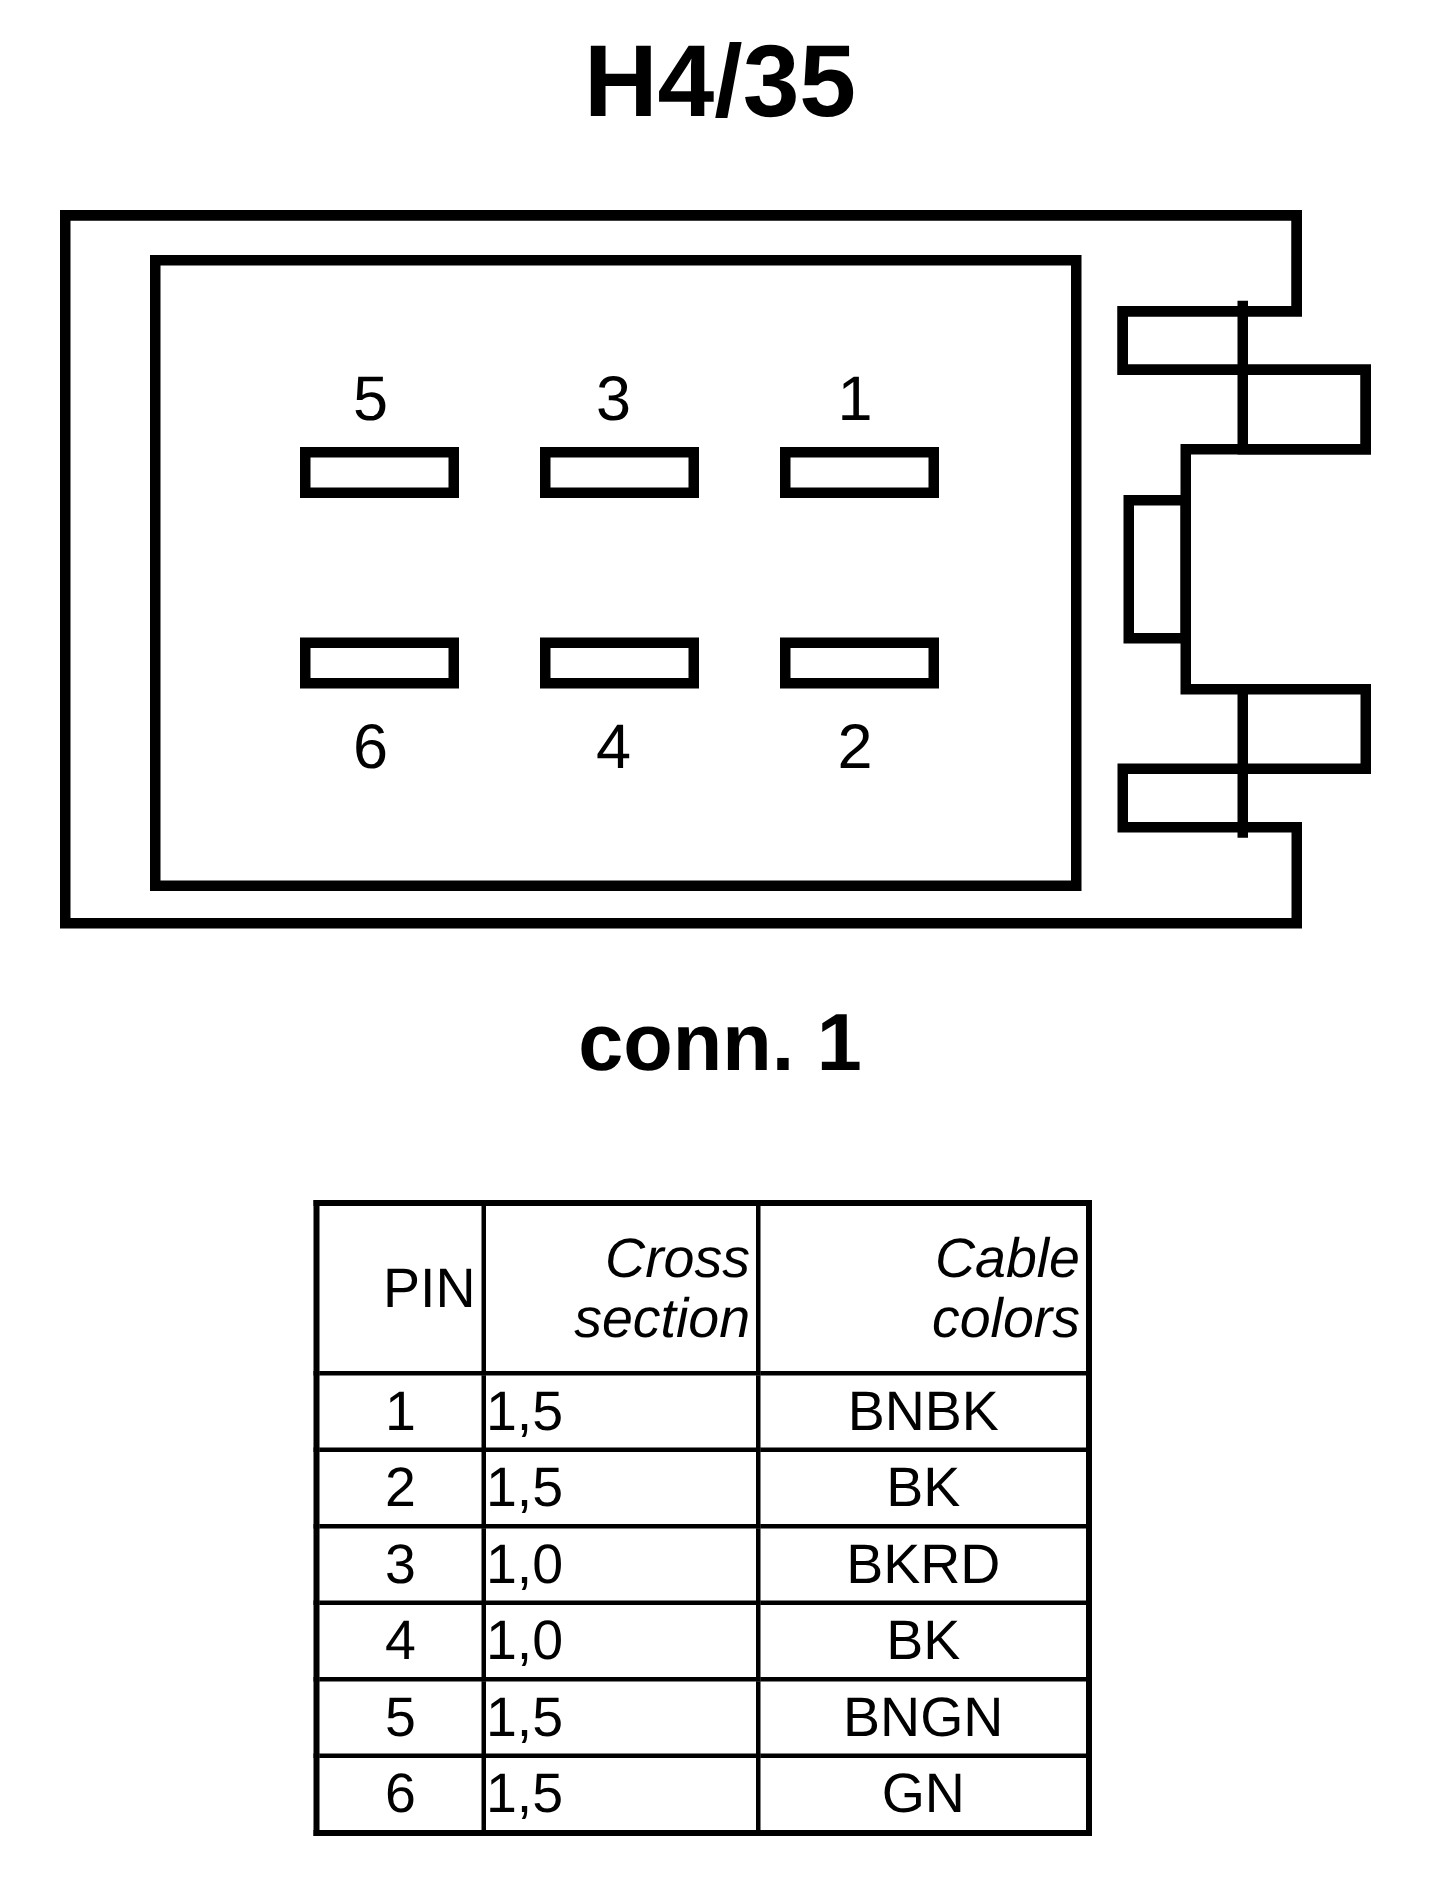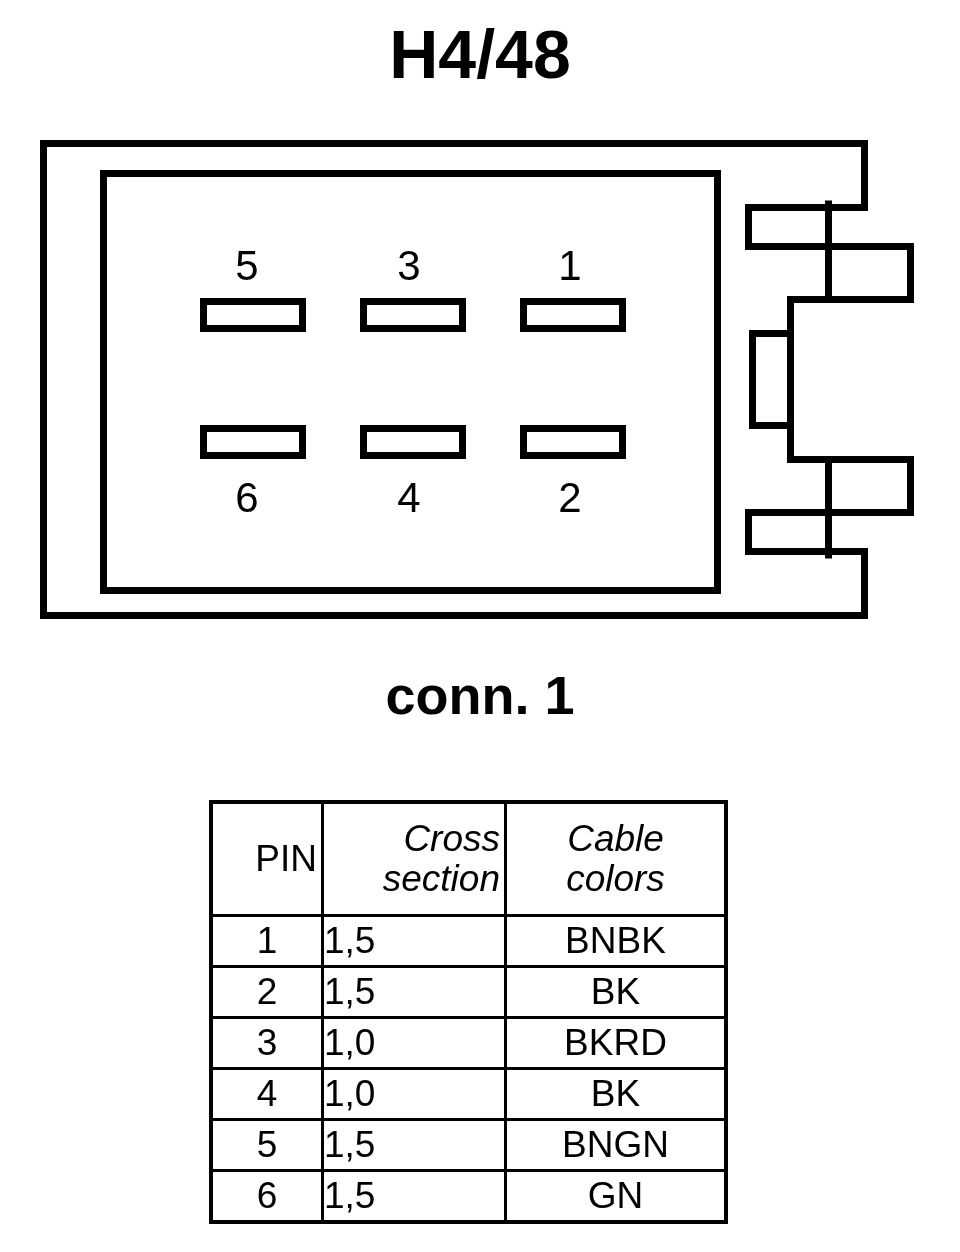--- a/index.html
+++ b/index.html
@@ -68,21 +68,21 @@
   td.col-pin    { width: 100px; text-align: center; }
   td.col-cross  { width: 172px; text-align: left; }
   td.col-color  { width: 209px; text-align: center; padding-left: 8px; }
 
   tr.header-row td {
     height: 110px;
     vertical-align: middle;
     text-align: right;
     padding: 0 4px;
   }
-  tr.header-row td.col-color { text-align: center; padding-left: 4px; }
+  tr.header-row td.col-color { padding-left: 4px; }
 
   .hdr-line { display: block; font-style: italic; }
 
   svg { display: block; }
   .stroke-shape {
     fill: none;
     stroke: #000000;
     stroke-width: 7;
     stroke-linejoin: miter;
     stroke-linecap: butt;
@@ -95,21 +95,21 @@
   .pin-num {
     font-family: "Liberation Sans", sans-serif;
     font-size: 42px;
     fill: #000000;
     text-anchor: middle;
   }
 </style>
 </head>
 <body>
 
-<div id="page-title">H4/48</div>
+<div id="page-title">H4/35</div>
 
 <div id="connector-figure">
   <svg width="960" height="500" viewBox="0 0 960 500" xmlns="http://www.w3.org/2000/svg">
 
     <path class="stroke-shape" d="M 43.5 143.5
              L 864.5 143.5
              L 864.5 207.5
              L 748.5 207.5
              L 748.5 246.5
              L 910.5 246.5

